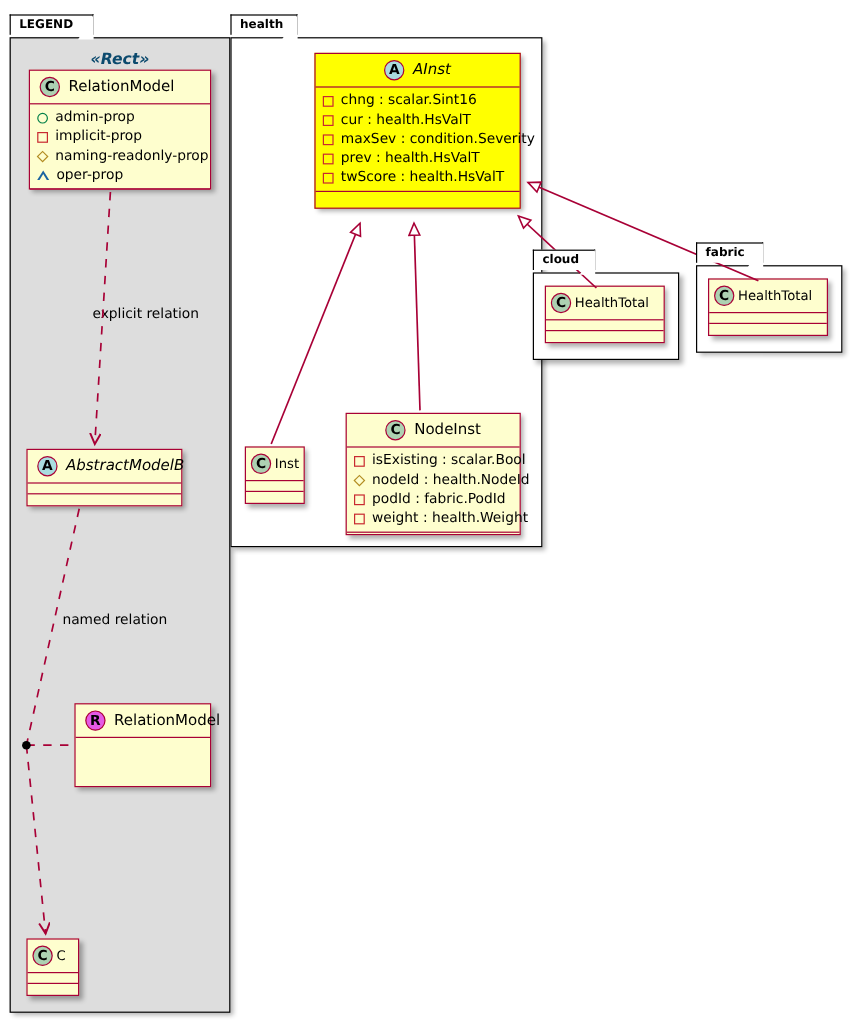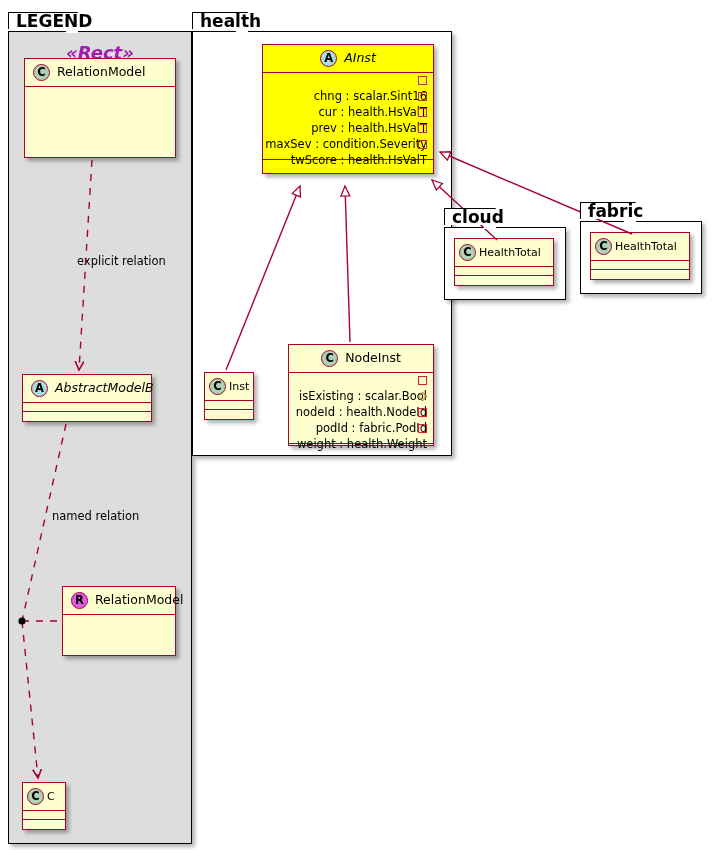--- a/index.html
+++ b/index.html
@@ -13,43 +13,43 @@
   svg.wires{position:absolute;left:0;top:0;width:716px;height:850px;pointer-events:none;}
 
   
   .pkg{position:absolute;}
   .pkg-tab{
     position:absolute;left:0;top:0;height:17px;
     background:#ffffff;border:1.6px solid #000000;border-bottom:none;
     box-sizing:border-box;
     display:flex;align-items:center;
     padding:0 16px 0 7px;
-    font-weight:bold;font-size:17px;line-height:1;
+    font-weight:bold;font-size:10px;line-height:1;
     z-index:3;
   }
   .pkg-tab::after{
     content:"";position:absolute;right:-1px;top:-1px;
     width:0;height:0;
     border-left:13px solid transparent;
     border-bottom:21px solid #ffffff;
   }
   .pkg-tab .tabtext{position:relative;z-index:2;}
   .pkg-body{
     position:absolute;left:0;top:19px;
     border:1.6px solid #000000;box-sizing:border-box;
     background:#ffffff;
     box-shadow:3px 3px 4px rgba(0,0,0,0.30);
   }
   .pkg-legend > .pkg-body{background:#dddddd;}
 
   
   .stereotype{
     position:absolute;text-align:center;
-    font-style:italic;font-weight:bold;font-size:18px;
-    color:#a21caf;
+    font-style:italic;font-weight:bold;font-size:13px;
+    color:#0c4a6e;
   }
 
   
   .cls{
     position:absolute;box-sizing:border-box;
     border:1.4px solid #A80036;
     background:#FEFECE;
     box-shadow:3px 3px 4px rgba(0,0,0,0.32);
   }
   .cls.hl{background:#FFFF00;}
@@ -61,21 +61,21 @@
   }
   .cls-head.left{justify-content:flex-start;}
   .cls-name{font-size:12.5px;line-height:1;white-space:nowrap;}
   .cls-name.abst{font-style:italic;}
   .cls-body{
     padding:3px 6px 3px 6px;box-sizing:border-box;
     border-bottom:1.4px solid #A80036;
   }
   .cls-body.empty{height:9px;padding:0;}
   .cls-foot{height:9px;}
-  .attr{display:flex;align-items:flex-end;gap:6px;height:16px;white-space:nowrap;flex-direction:column;}
+  .attr{display:flex;align-items:center;gap:6px;height:16px;white-space:nowrap;}
   .attr-text{font-size:11.5px;line-height:1;}
 
   
   .badge{
     width:17px;height:17px;border-radius:50%;
     display:flex;align-items:center;justify-content:center;
     font-weight:bold;font-size:11.5px;line-height:1;
     box-sizing:border-box;flex:0 0 auto;
   }
   .badge-c{background:#ADD1B2;border:1.2px solid #A80036;color:#000;}
@@ -117,20 +117,38 @@
     <div class="pkg-body" style="width:184px;height:813px;"></div>
   </div>
 
   <div class="stereotype" style="left:22px;top:42px;width:156px;">«Rect»</div>
 
   <div class="cls" style="left:24px;top:58px;width:152px;height:100px;">
     <div class="cls-head left">
       <span class="badge badge-c">C</span>
       <span class="cls-name">RelationModel</span>
     </div>
+    <div class="cls-body">
+      <div class="attr">
+        <span class="ic ic-circle"></span>
+        <span class="attr-text">admin-prop</span>
+      </div>
+      <div class="attr">
+        <span class="ic ic-square"></span>
+        <span class="attr-text">implicit-prop</span>
+      </div>
+      <div class="attr">
+        <span class="ic ic-diamond"></span>
+        <span class="attr-text">naming-readonly-prop</span>
+      </div>
+      <div class="attr">
+        <span class="ic ic-tri"></span>
+        <span class="attr-text">oper-prop</span>
+      </div>
+    </div>
     <div class="cls-foot"></div>
   </div>
 
   <div class="cls" style="left:22px;top:374px;width:130px;height:48px;">
     <div class="cls-head left">
       <span class="badge badge-a">A</span>
       <span class="cls-name abst">AbstractModelB</span>
     </div>
     <div class="cls-body empty"></div>
     <div class="cls-foot"></div>
@@ -172,25 +190,25 @@
       <div class="attr">
         <span class="ic ic-square"></span>
         <span class="attr-text">chng : scalar.Sint16</span>
       </div>
       <div class="attr">
         <span class="ic ic-square"></span>
         <span class="attr-text">cur : health.HsValT</span>
       </div>
       <div class="attr">
         <span class="ic ic-square"></span>
+        <span class="attr-text">maxSev : condition.Severity</span>
+      </div>
+      <div class="attr">
+        <span class="ic ic-square"></span>
         <span class="attr-text">prev : health.HsValT</span>
-      </div>
-      <div class="attr">
-        <span class="ic ic-square"></span>
-        <span class="attr-text">maxSev : condition.Severity</span>
       </div>
       <div class="attr">
         <span class="ic ic-square"></span>
         <span class="attr-text">twScore : health.HsValT</span>
       </div>
     </div>
     <div class="cls-foot"></div>
   </div>
 
   <div class="cls" style="left:204px;top:372px;width:50px;height:48px;">

